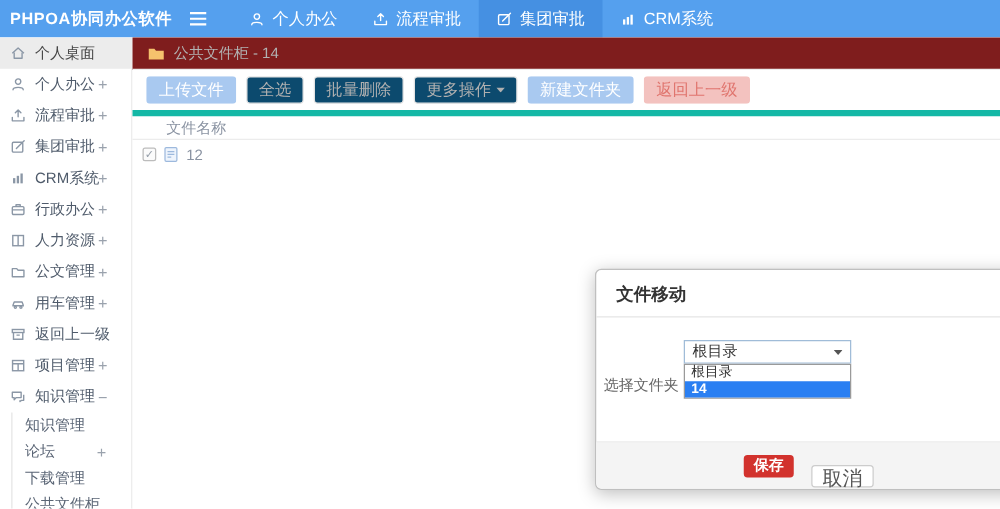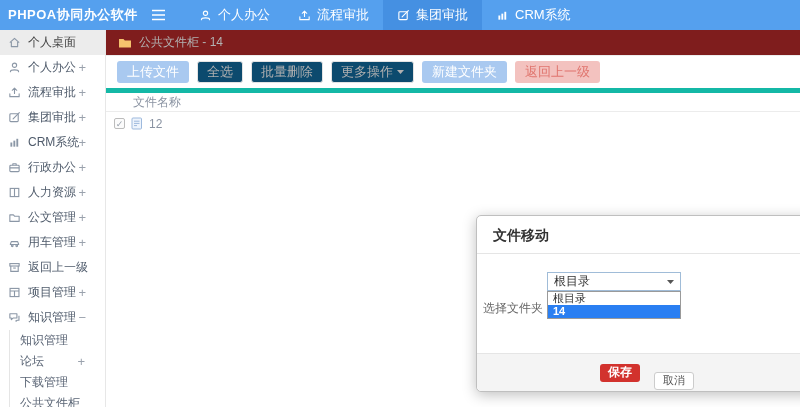--- a/index.html
+++ b/index.html
@@ -57,21 +57,21 @@
     justify-content:space-between; padding:0 6px; color:#333; cursor:pointer; }
   .dropdown { position:absolute; left:70px; top:37px; width:134px; border:1px solid #9a9a9a;
     background:#fff; z-index:5; }
   .opt { height:13px; line-height:13px; padding:0 5px; font-size:11px; color:#333; cursor:pointer; }
   .opt.sel { background:#2a7ff2; color:#fff; font-weight:bold; }
   .modal-footer { height:38px; border-top:1px solid #e5e5e5; background:#f4f4f4;
     display:flex; align-items:center; justify-content:center; gap:14px; border-radius:0 0 5px 5px; }
   .btn-save { background:#d2322d; color:#fff; border:none; border-radius:3px; height:18px;
     padding:0 8px; font-size:12px; font-weight:bold; cursor:pointer; font-family:inherit; }
   .btn-cancel { background:#fff; border:1px solid #ccc; border-radius:3px; height:18px;
-    padding:0 8px; font-size:11px; color:#555; cursor:pointer; font-family:inherit;margin-top:16px; }
+    padding:0 8px; font-size:16px; color:#555; cursor:pointer; font-family:inherit;margin-top:16px; }
 
   svg { display:block; }
 </style>
 </head>
 <body>
 
 <div class="topbar">
   <div class="logo">PHPOA协同办公软件</div>
   <div class="hamburger">
     <svg width="15" height="12">

